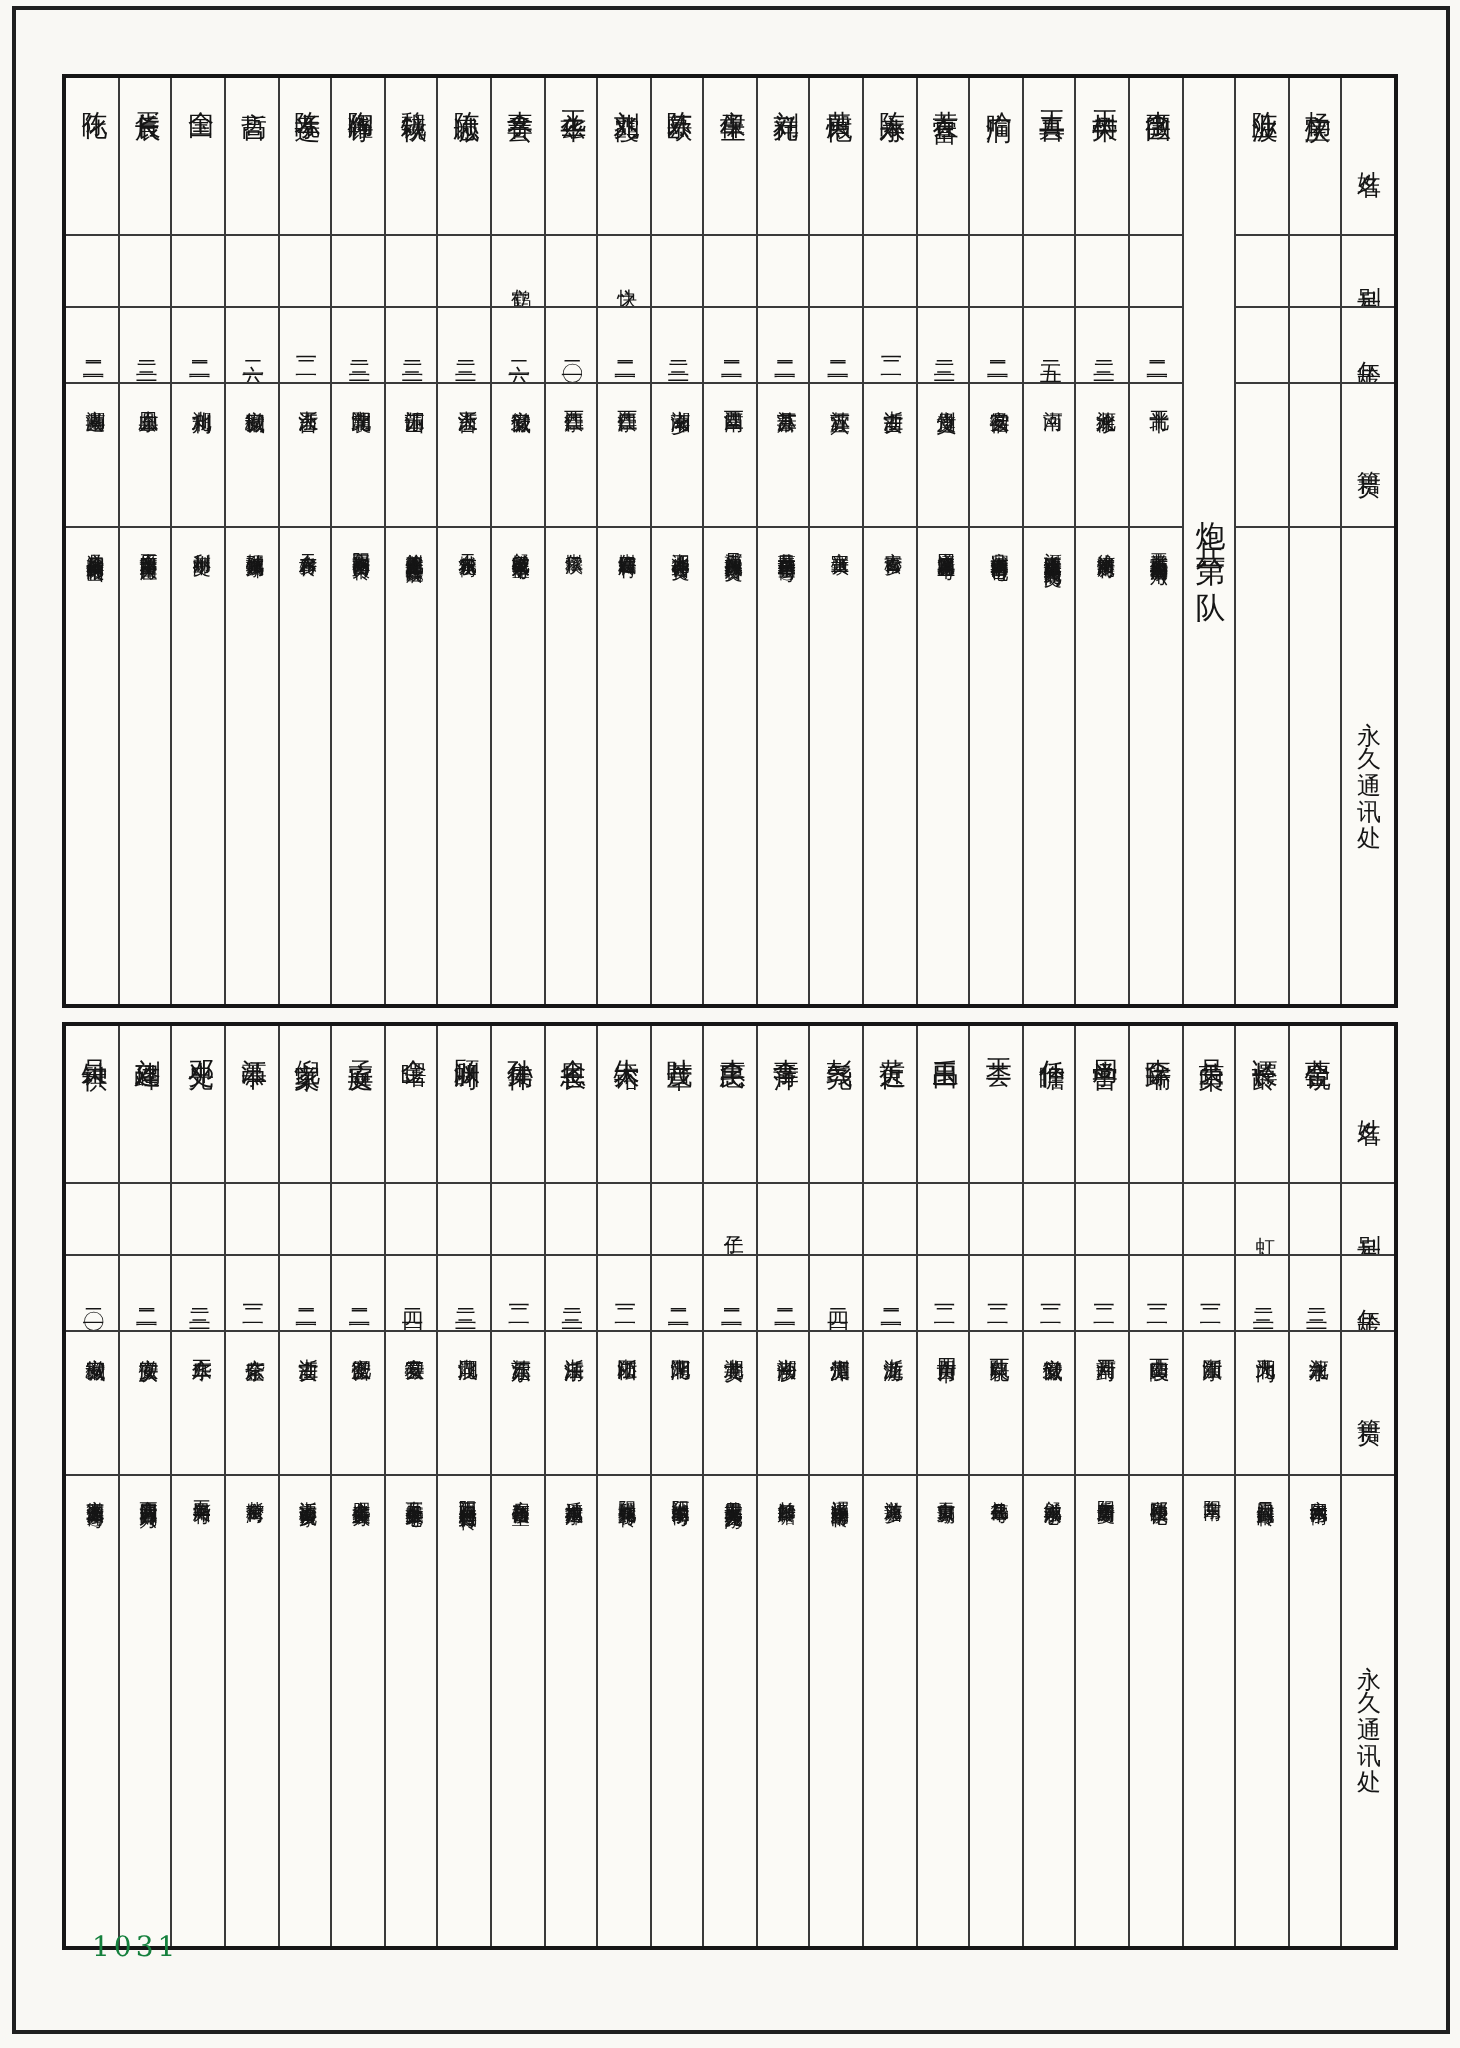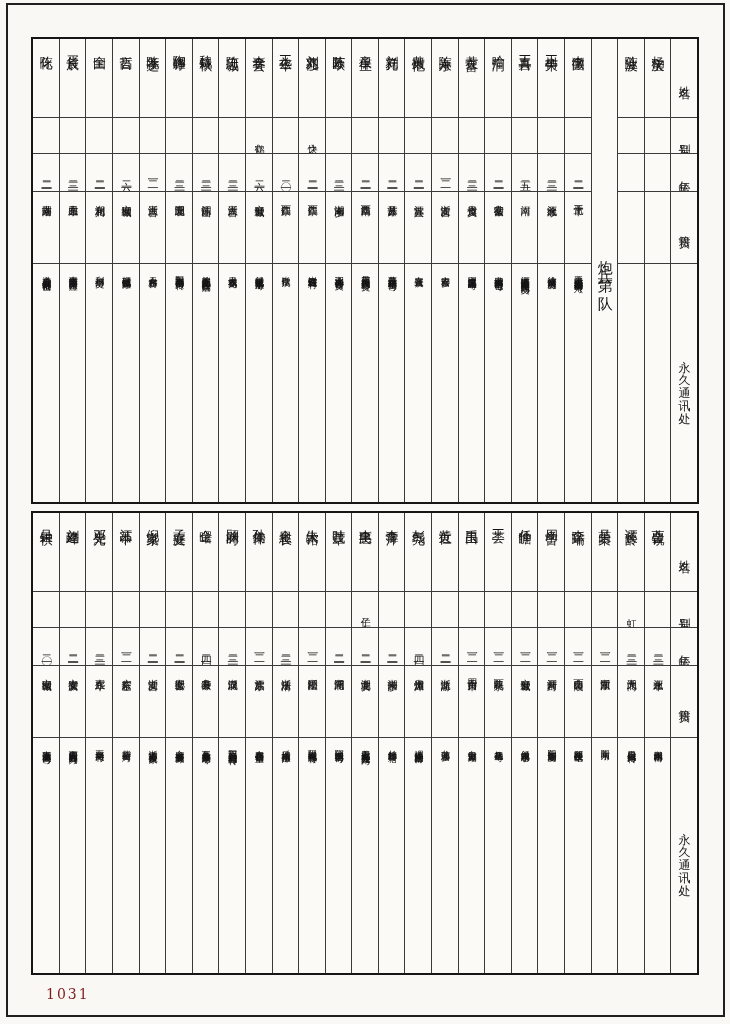--- a/index.html
+++ b/index.html
@@ -80,24 +80,24 @@
     letter-spacing: 9px;
   }
 
   .header-col .cell { align-items: center; padding-top: 0; }
   .header-col .vtxt { font-size: 12px; letter-spacing: 2px; }
   .header-col .c-addr .vtxt { font-size: 12px; letter-spacing: 13px; }
 
   .page-number {
     position: absolute;
     left: 46px;
-    top: 986px;
+    top: 966px;
     font-size: 14px;
     letter-spacing: 2px;
-    color: #7f1d1d;
+    color: #15803d;
   }
 </style>
 </head>
 <body>
 
 <div class="page">
   <div class="frame"></div>
 
   <div class="tbl tbl-upper" id="upper-table">
       <div class="col header-col">

